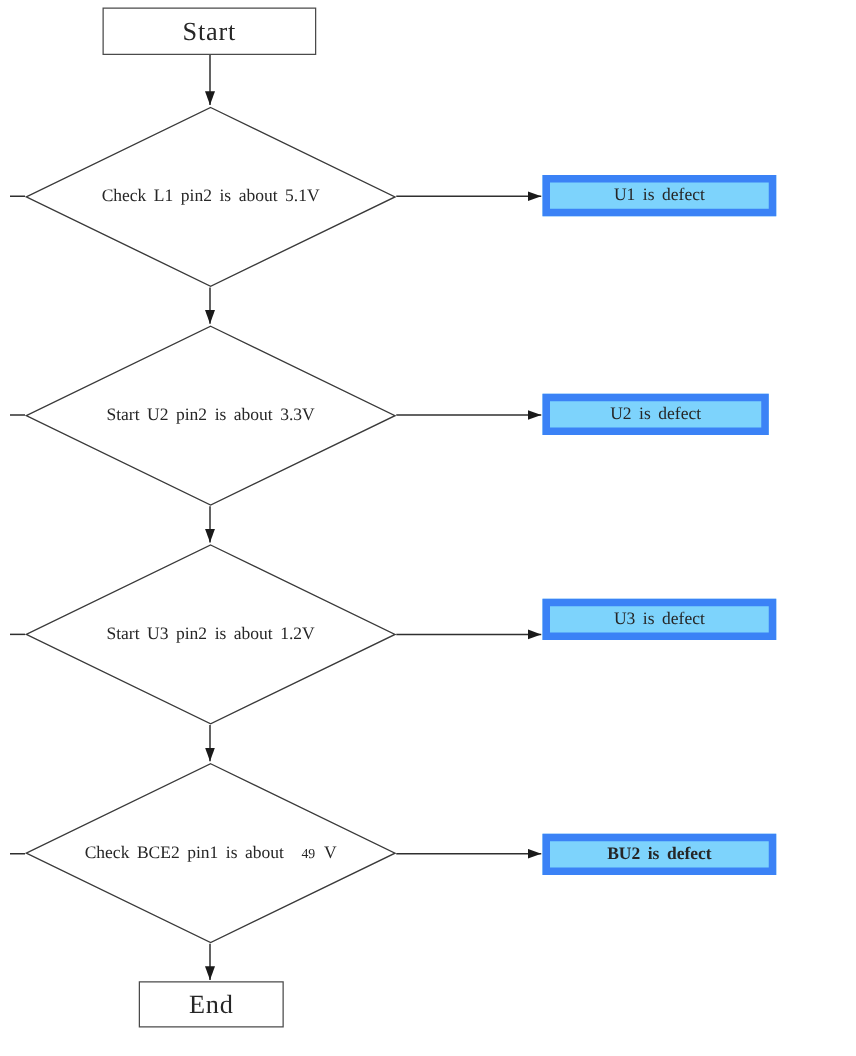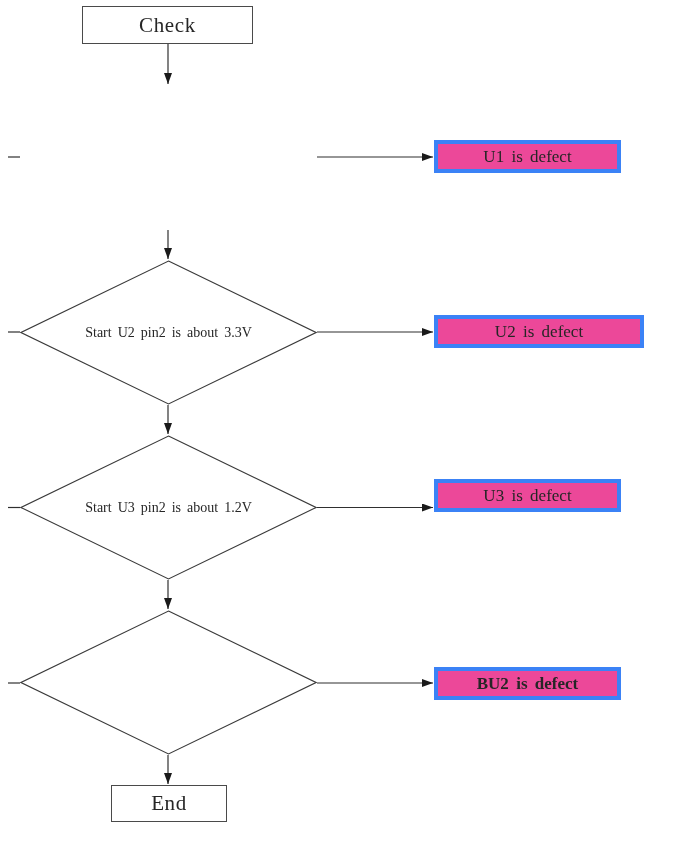--- a/index.html
+++ b/index.html
@@ -34,23 +34,23 @@
     justify-content: center;
     color: #262626;
   }
   .terminal {
     border: 1px solid #4a4a4a;
     background: #ffffff;
     font-size: 21px;
     letter-spacing: 0.03em;
   }
   .process {
-    border: 4px solid #3b82f6;
-    background: #ec4899;
-    font-size: 17px;
+    border: 6px solid #3b82f6;
+    background: #7dd3fc;
+    font-size: 14px;
     word-spacing: 0.18em;
   }
   .diamond {
     border: none;
     background: transparent;
     font-size: 14px;
     word-spacing: 0.18em;
   }
   .diamond svg.shape {
     position: absolute;
@@ -77,21 +77,21 @@
   .unit {
     margin-left: 7px;
   }
   
   .n-start { left: 82px;  top: 6px;   width: 171px; height: 38px; }
   .n-d1    { left: 20px;  top: 85px;  width: 297px; height: 145px; }
   .n-d2    { left: 20px;  top: 260px; width: 297px; height: 145px; }
   .n-d3    { left: 20px;  top: 435px; width: 297px; height: 145px; }
   .n-d4    { left: 20px;  top: 610px; width: 297px; height: 145px; }
   .n-r1    { left: 434px; top: 140px; width: 187px; height: 33px; }
-  .n-r2    { left: 434px; top: 315px; width: 210px; height: 33px; text-align: center; }
+  .n-r2    { left: 434px; top: 315px; width: 181px; height: 33px; text-align: center; }
   .n-r3    { left: 434px; top: 479px; width: 187px; height: 33px; }
   .n-r4    { left: 434px; top: 667px; width: 187px; height: 33px; font-weight: bold; }
   .n-end   { left: 111px; top: 785px; width: 116px; height: 37px; }
 </style>
 </head>
 <body>
 
 <div class="canvas">
 
   <svg class="connector-layer" width="685" height="845" viewBox="0 0 685 845" xmlns="http://www.w3.org/2000/svg">
@@ -109,42 +109,51 @@
     <line x1="317" y1="332" x2="433" y2="332" marker-end="url(#arrow)"></line>
     <line x1="317" y1="507.5" x2="433" y2="507.5" marker-end="url(#arrow)"></line>
     <line x1="317" y1="683" x2="433" y2="683" marker-end="url(#arrow)"></line>
     <line x1="8" y1="157" x2="20" y2="157"></line>
     <line x1="8" y1="332" x2="20" y2="332"></line>
     <line x1="8" y1="507.5" x2="20" y2="507.5"></line>
     <line x1="8" y1="683" x2="20" y2="683"></line>
   </svg>
 
   <div class="node terminal n-start">
-    <span>Check</span>
+    <span>Start</span>
   </div>
 
+  <div class="node diamond n-d1">
+    <svg class="shape" viewBox="0 0 297 145" preserveAspectRatio="none">
+      <polygon points="148.5,1 296,72.5 148.5,144 1,72.5"></polygon>
+    </svg>
+    <span class="label">Check L1 pin2 is about 5.1V</span>
+  </div>
 
   <div class="node diamond n-d2">
     <svg class="shape" viewBox="0 0 297 145" preserveAspectRatio="none">
       <polygon points="148.5,1 296,72.5 148.5,144 1,72.5"></polygon>
     </svg>
     <span class="label">Start U2 pin2 is about 3.3V</span>
   </div>
 
   <div class="node diamond n-d3">
     <svg class="shape" viewBox="0 0 297 145" preserveAspectRatio="none">
       <polygon points="148.5,1 296,72.5 148.5,144 1,72.5"></polygon>
     </svg>
     <span class="label">Start U3 pin2 is about 1.2V</span>
   </div>
 
   <div class="node diamond n-d4">
     <svg class="shape" viewBox="0 0 297 145" preserveAspectRatio="none">
       <polygon points="148.5,1 296,72.5 148.5,144 1,72.5"></polygon>
     </svg>
+    <span class="label">
+      <span>Check BCE2  pin1 is about</span><span class="value-small">49</span><span class="unit">V</span>
+    </span>
   </div>
 
   <div class="node process n-r1">
     <span>U1 is defect</span>
   </div>
   <div class="node process n-r2">
     <span>U2 is defect</span>
   </div>
   <div class="node process n-r3">
     <span>U3 is defect</span>

